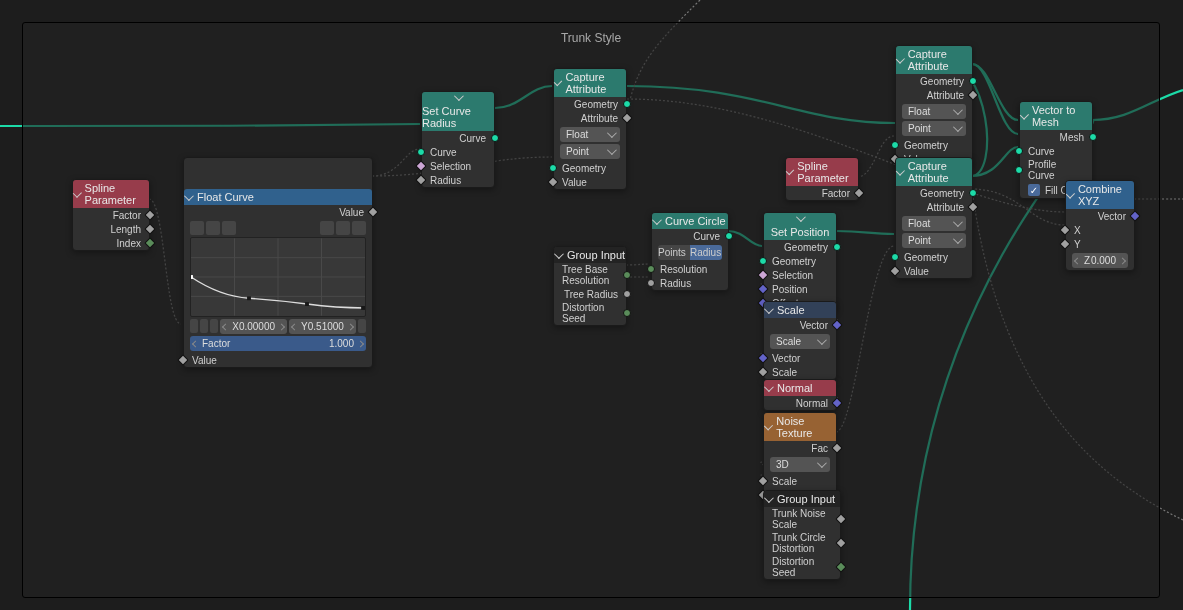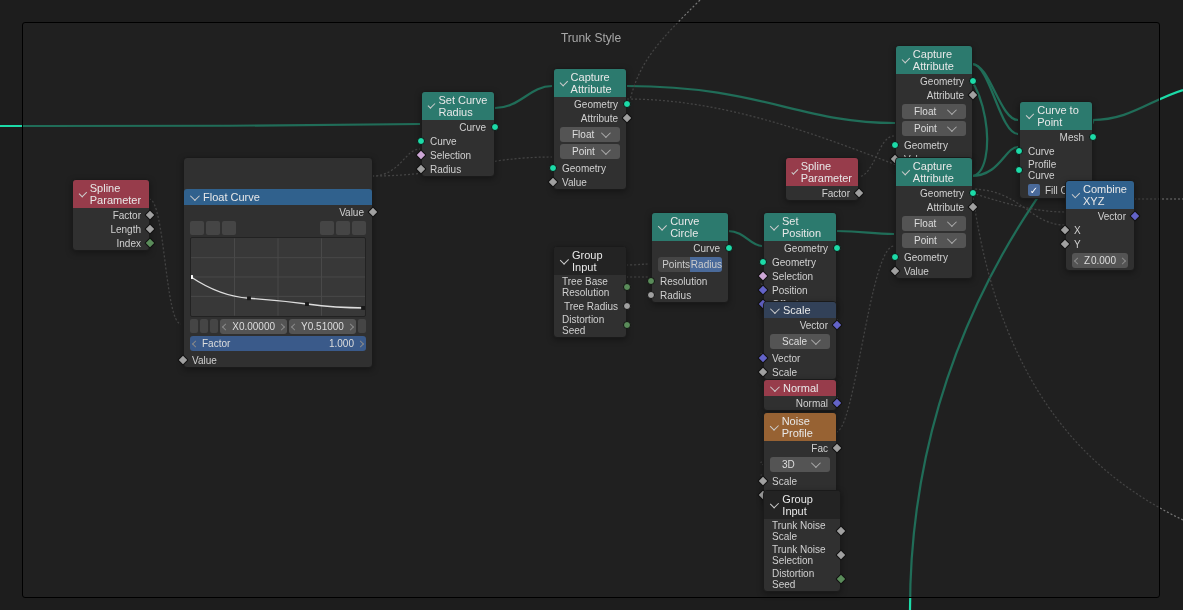--- a/index.html
+++ b/index.html
@@ -20,45 +20,45 @@
     --hdr-orange:#976233;
     --field:#545454;
     --shadow:rgba(0,0,0,.35);
   }
   *{box-sizing:border-box;margin:0;padding:0;font-family:sans-serif;}
   body{background:var(--bg);width:1183px;height:610px;overflow:hidden;position:relative;color:var(--text);font-size:10px;}
   .canvas{position:absolute;inset:0;}
   .frame{position:absolute;border:1px solid #000;background:rgba(35,35,35,.6);border-radius:3px;}
   .frame-title{text-align:center;font-size:12px;color:#a8a8a8;padding:8px 0;}
   .node{position:absolute;background:var(--panel);border:1px solid #1a1a1a;border-radius:4px;box-shadow:0 2px 6px var(--shadow);}
-  .node-hdr{display:flex;align-items:center;gap:4px;padding:2px 6px;font-size:11px;color:#e8e8e8;border-radius:3px 3px 0 0;}
+  .node-hdr{display:flex;align-items:center;gap:4px;padding:2px 0;font-size:11px;color:#e8e8e8;border-radius:3px 3px 0 0;}
   .chev{display:inline-block;width:7px;height:7px;border-right:1.5px solid #ccc;border-bottom:1.5px solid #ccc;transform:rotate(45deg) translateY(-2px);margin-right:2px;}
   .row{position:relative;display:flex;align-items:center;justify-content:space-between;padding:1px 8px;font-size:10px;color:var(--text);min-height:14px;}
   .row.right{justify-content:flex-end;}
   .row.left{justify-content:flex-start;}
   .sock{position:absolute;width:8px;height:8px;border-radius:50%;background:#a0a0a0;border:1px solid #111;}
   .sock.out{right:-5px;}
   .sock.in{left:-5px;}
   .sock.diamond{border-radius:1px;transform:rotate(45deg);}
   .sock.geom{background:#1cdba8;}
   .sock.vec{background:#6363c7;}
   .sock.val{background:#a0a0a0;}
   .sock.bool{background:#cca6d5;}
   .sock.int{background:#5a8c5a;}
-  .sel{background:var(--field);border-radius:3px;margin:2px 6px;padding:2px 12px;font-size:10px;color:#ddd;display:flex;justify-content:space-between;align-items:center;}
+  .sel{background:var(--field);border-radius:3px;margin:2px 6px;padding:2px 6px;font-size:10px;color:#ddd;display:flex;justify-content:space-between;align-items:center;}
   .sel::after{content:"";width:6px;height:6px;border-right:1px solid #aaa;border-bottom:1px solid #aaa;transform:rotate(45deg) translateY(-2px);}
   .numfield{background:var(--field);border-radius:3px;margin:2px 6px;padding:2px 6px;font-size:10px;color:#ddd;display:flex;justify-content:space-between;position:relative;}
   .numfield::before,.numfield::after{content:"";position:absolute;top:50%;width:4px;height:4px;border-top:1px solid #888;border-left:1px solid #888;}
   .numfield::before{left:3px;transform:translateY(-50%) rotate(-45deg);}
   .numfield::after{right:3px;transform:translateY(-50%) rotate(135deg);}
   .numfield span:first-child{margin-left:6px;}
   .numfield span:last-child{margin-right:6px;}
   .numfield-hl{background:#3a5a8a;}
   .toggle{display:flex;margin:2px 6px;border-radius:3px;overflow:hidden;font-size:10px;}
-  .toggle>div{flex:1;text-align:right;padding:2px 0;background:#454545;color:#ccc;}
+  .toggle>div{flex:1;text-align:left;padding:2px 0;background:#454545;color:#ccc;}
   .toggle>div.active{background:#4a6a9a;}
   .curve-area{background:#383838;margin:2px 6px;height:80px;border-radius:2px;position:relative;border:1px solid #222;}
   .curve-toolbar{display:flex;gap:2px;margin:2px 6px;align-items:center;}
   .curve-btn{width:14px;height:14px;background:#454545;border-radius:2px;}
   .curve-btn.sep{margin-left:auto;}
   .check{display:flex;align-items:center;gap:5px;margin:2px 8px;font-size:10px;}
   .check-box{width:12px;height:12px;background:#4a6a9a;border-radius:2px;display:flex;align-items:center;justify-content:center;color:#fff;font-size:10px;}
   svg.links{position:absolute;inset:0;width:100%;height:100%;pointer-events:none;}
   .link-geom{stroke:var(--link-geom);stroke-width:2.2;fill:none;}
   .link-val{stroke:#777;stroke-width:1.2;fill:none;stroke-dasharray:2 2;}
@@ -178,21 +178,21 @@
         <span>Factor</span>
         <span>1.000</span>
       </div>
   <div class="row left">
         <span class="sock in diamond val"></span>
         <span>Value</span>
       </div>
 </div>
 
 <div class="node" style="left:421px;top:91px;width:74px;">
-  <div class="node-hdr" style="background:var(--hdr-teal);">
+  <div class="node-hdr" style="background:var(--hdr-teal);flex-direction:column;">
         <span class="chev"></span>
         <span>Set Curve Radius</span>
       </div>
   <div class="row right">
         <span>Curve</span>
         <span class="sock out geom"></span>
       </div>
   <div class="row left">
         <span class="sock in geom"></span>
         <span>Curve</span>
@@ -272,21 +272,21 @@
         <span class="sock in int"></span>
         <span>Resolution</span>
       </div>
   <div class="row left">
         <span class="sock in val"></span>
         <span>Radius</span>
       </div>
 </div>
 
 <div class="node" style="left:763px;top:212px;width:74px;">
-  <div class="node-hdr" style="background:var(--hdr-teal);">
+  <div class="node-hdr" style="background:var(--hdr-teal);flex-direction:column;">
         <span class="chev"></span>
         <span>Set Position</span>
       </div>
   <div class="row right">
         <span>Geometry</span>
         <span class="sock out geom"></span>
       </div>
   <div class="row left">
         <span class="sock in geom"></span>
         <span>Geometry</span>
@@ -370,21 +370,21 @@
       </div>
   <div class="row left">
         <span class="sock in diamond val"></span>
         <span>Value</span>
       </div>
 </div>
 
 <div class="node" style="left:1019px;top:101px;width:74px;">
   <div class="node-hdr" style="background:var(--hdr-teal);">
         <span class="chev"></span>
-        <span>Curve to Point</span>
+        <span>Vector to Mesh</span>
       </div>
   <div class="row right">
         <span>Mesh</span>
         <span class="sock out geom"></span>
       </div>
   <div class="row left">
         <span class="sock in geom"></span>
         <span>Curve</span>
       </div>
   <div class="row left">
@@ -449,21 +449,21 @@
       </div>
   <div class="row right">
         <span>Normal</span>
         <span class="sock out diamond vec"></span>
       </div>
 </div>
 
 <div class="node" style="left:763px;top:412px;width:74px;">
   <div class="node-hdr" style="background:var(--hdr-orange);">
         <span class="chev"></span>
-        <span>Noise Profile</span>
+        <span>Noise Texture</span>
       </div>
   <div class="row right">
         <span>Fac</span>
         <span class="sock out diamond val"></span>
       </div>
   <div class="sel">
         <span>3D</span>
       </div>
   <div class="row left">
         <span class="sock in diamond val"></span>
@@ -478,21 +478,21 @@
 <div class="node" style="left:763px;top:490px;width:78px;">
   <div class="node-hdr" style="background:var(--panel-darker);">
         <span class="chev"></span>
         <span>Group Input</span>
       </div>
   <div class="row right">
         <span>Trunk Noise Scale</span>
         <span class="sock out diamond val"></span>
       </div>
   <div class="row right">
-        <span>Trunk Noise Selection</span>
+        <span>Trunk Circle Distortion</span>
         <span class="sock out diamond val"></span>
       </div>
   <div class="row right">
         <span>Distortion Seed</span>
         <span class="sock out diamond int"></span>
       </div>
 </div>
 
 </div>
 

